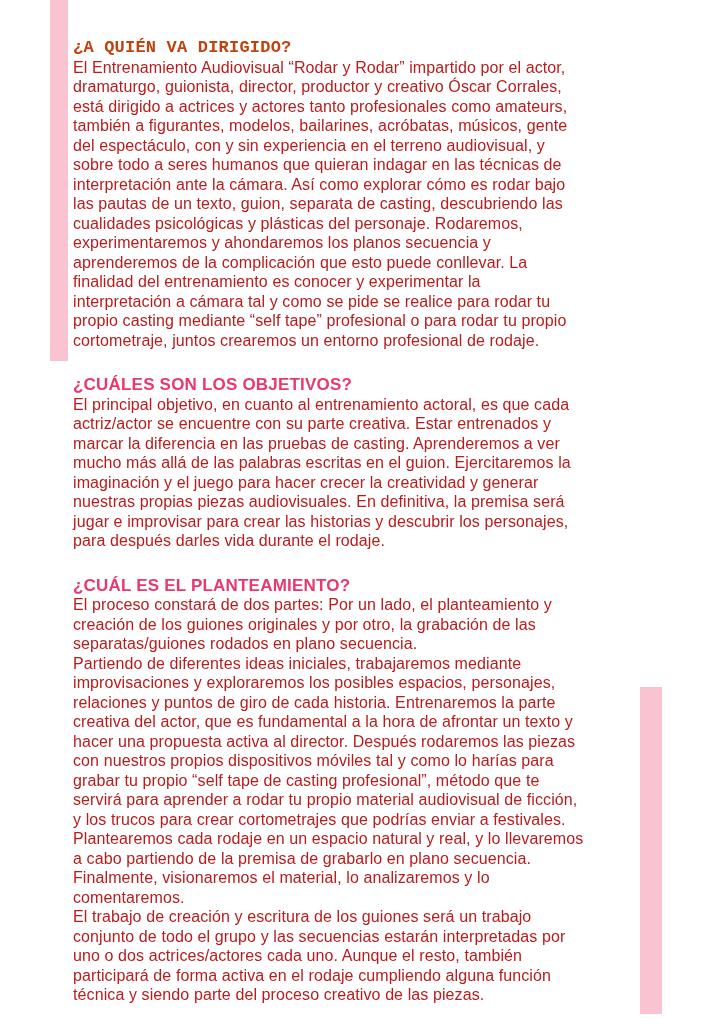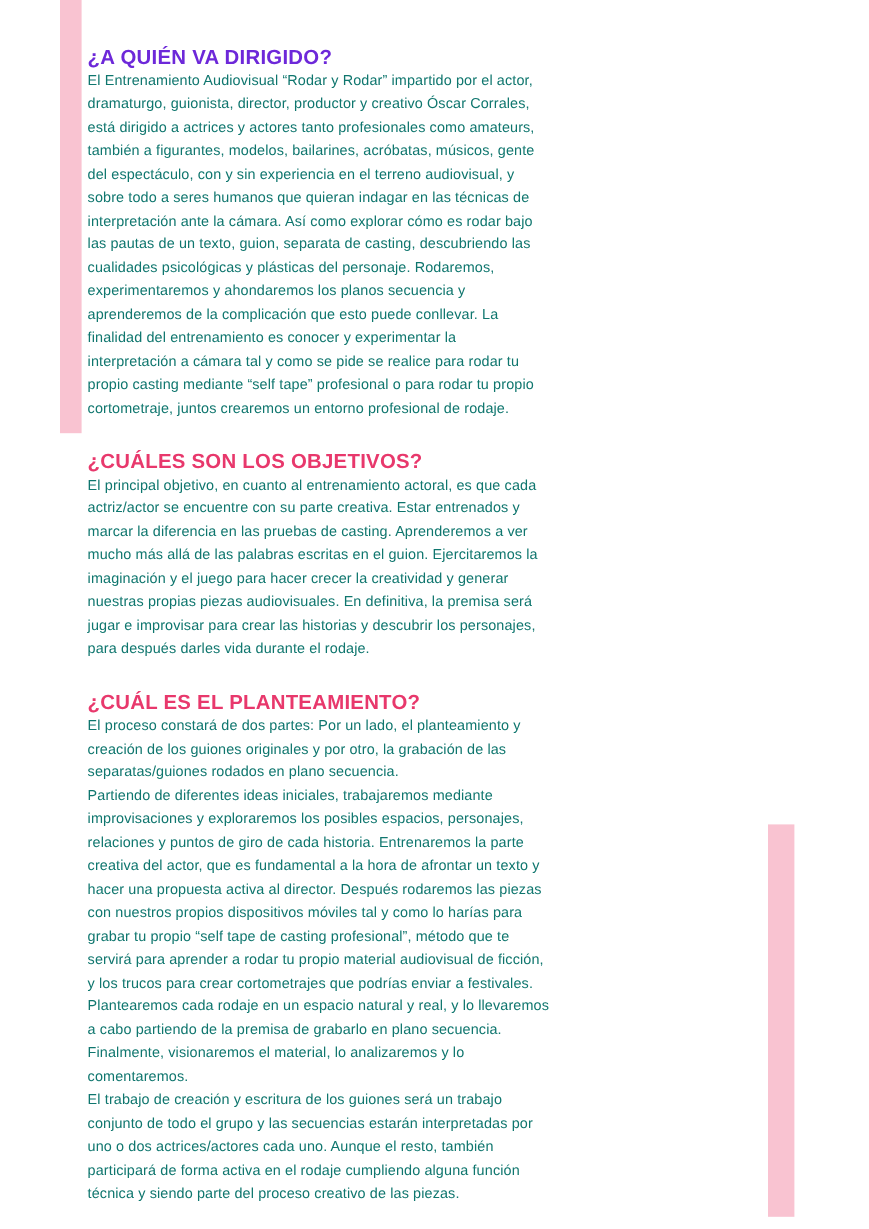--- a/index.html
+++ b/index.html
@@ -41,38 +41,38 @@
     line-height: 19.5px;
     font-weight: 700;
     letter-spacing: 0.2px;
   }
   .section:nth-of-type(2) .section-heading,
   .section:nth-of-type(3) .section-heading {
     margin-top: 25px;
   }
   .section-body {
     margin: 0;
-    font-size: 12px;
+    font-size: 16px;
     line-height: 19.5px;
-    color: #0f766e;
+    color: #b91c1c;
     white-space: pre-line;
     letter-spacing: 0.1px;
   }
 </style>
 </head>
 <body style="background-color: rgb(255, 255, 255);">
 
 <div class="accent-bar left" style="background-color: rgb(249, 195, 209);"></div>
 
 <div class="accent-bar right" style="background-color: rgb(249, 195, 209);"></div>
 
 <main class="content">
 
   <section class="section">
-    <h2 class="section-heading" style="color: #6d28d9;">¿A QUIÉN VA DIRIGIDO?</h2>
+    <h2 class="section-heading" style="color: #c2410c; font-family: Liberation Mono, monospace;">¿A QUIÉN VA DIRIGIDO?</h2>
     <p class="section-body">El Entrenamiento Audiovisual “Rodar y Rodar” impartido por el actor,
 dramaturgo, guionista, director, productor y creativo Óscar Corrales,
 está dirigido a actrices y actores tanto profesionales como amateurs,
 también a figurantes, modelos, bailarines, acróbatas, músicos, gente
 del espectáculo, con y sin experiencia en el terreno audiovisual, y
 sobre todo a seres humanos que quieran indagar en las técnicas de
 interpretación ante la cámara.  Así como explorar cómo es rodar bajo
 las pautas de un texto, guion, separata de casting, descubriendo las
 cualidades psicológicas y plásticas del personaje. Rodaremos,
 experimentaremos y ahondaremos los  planos secuencia y

